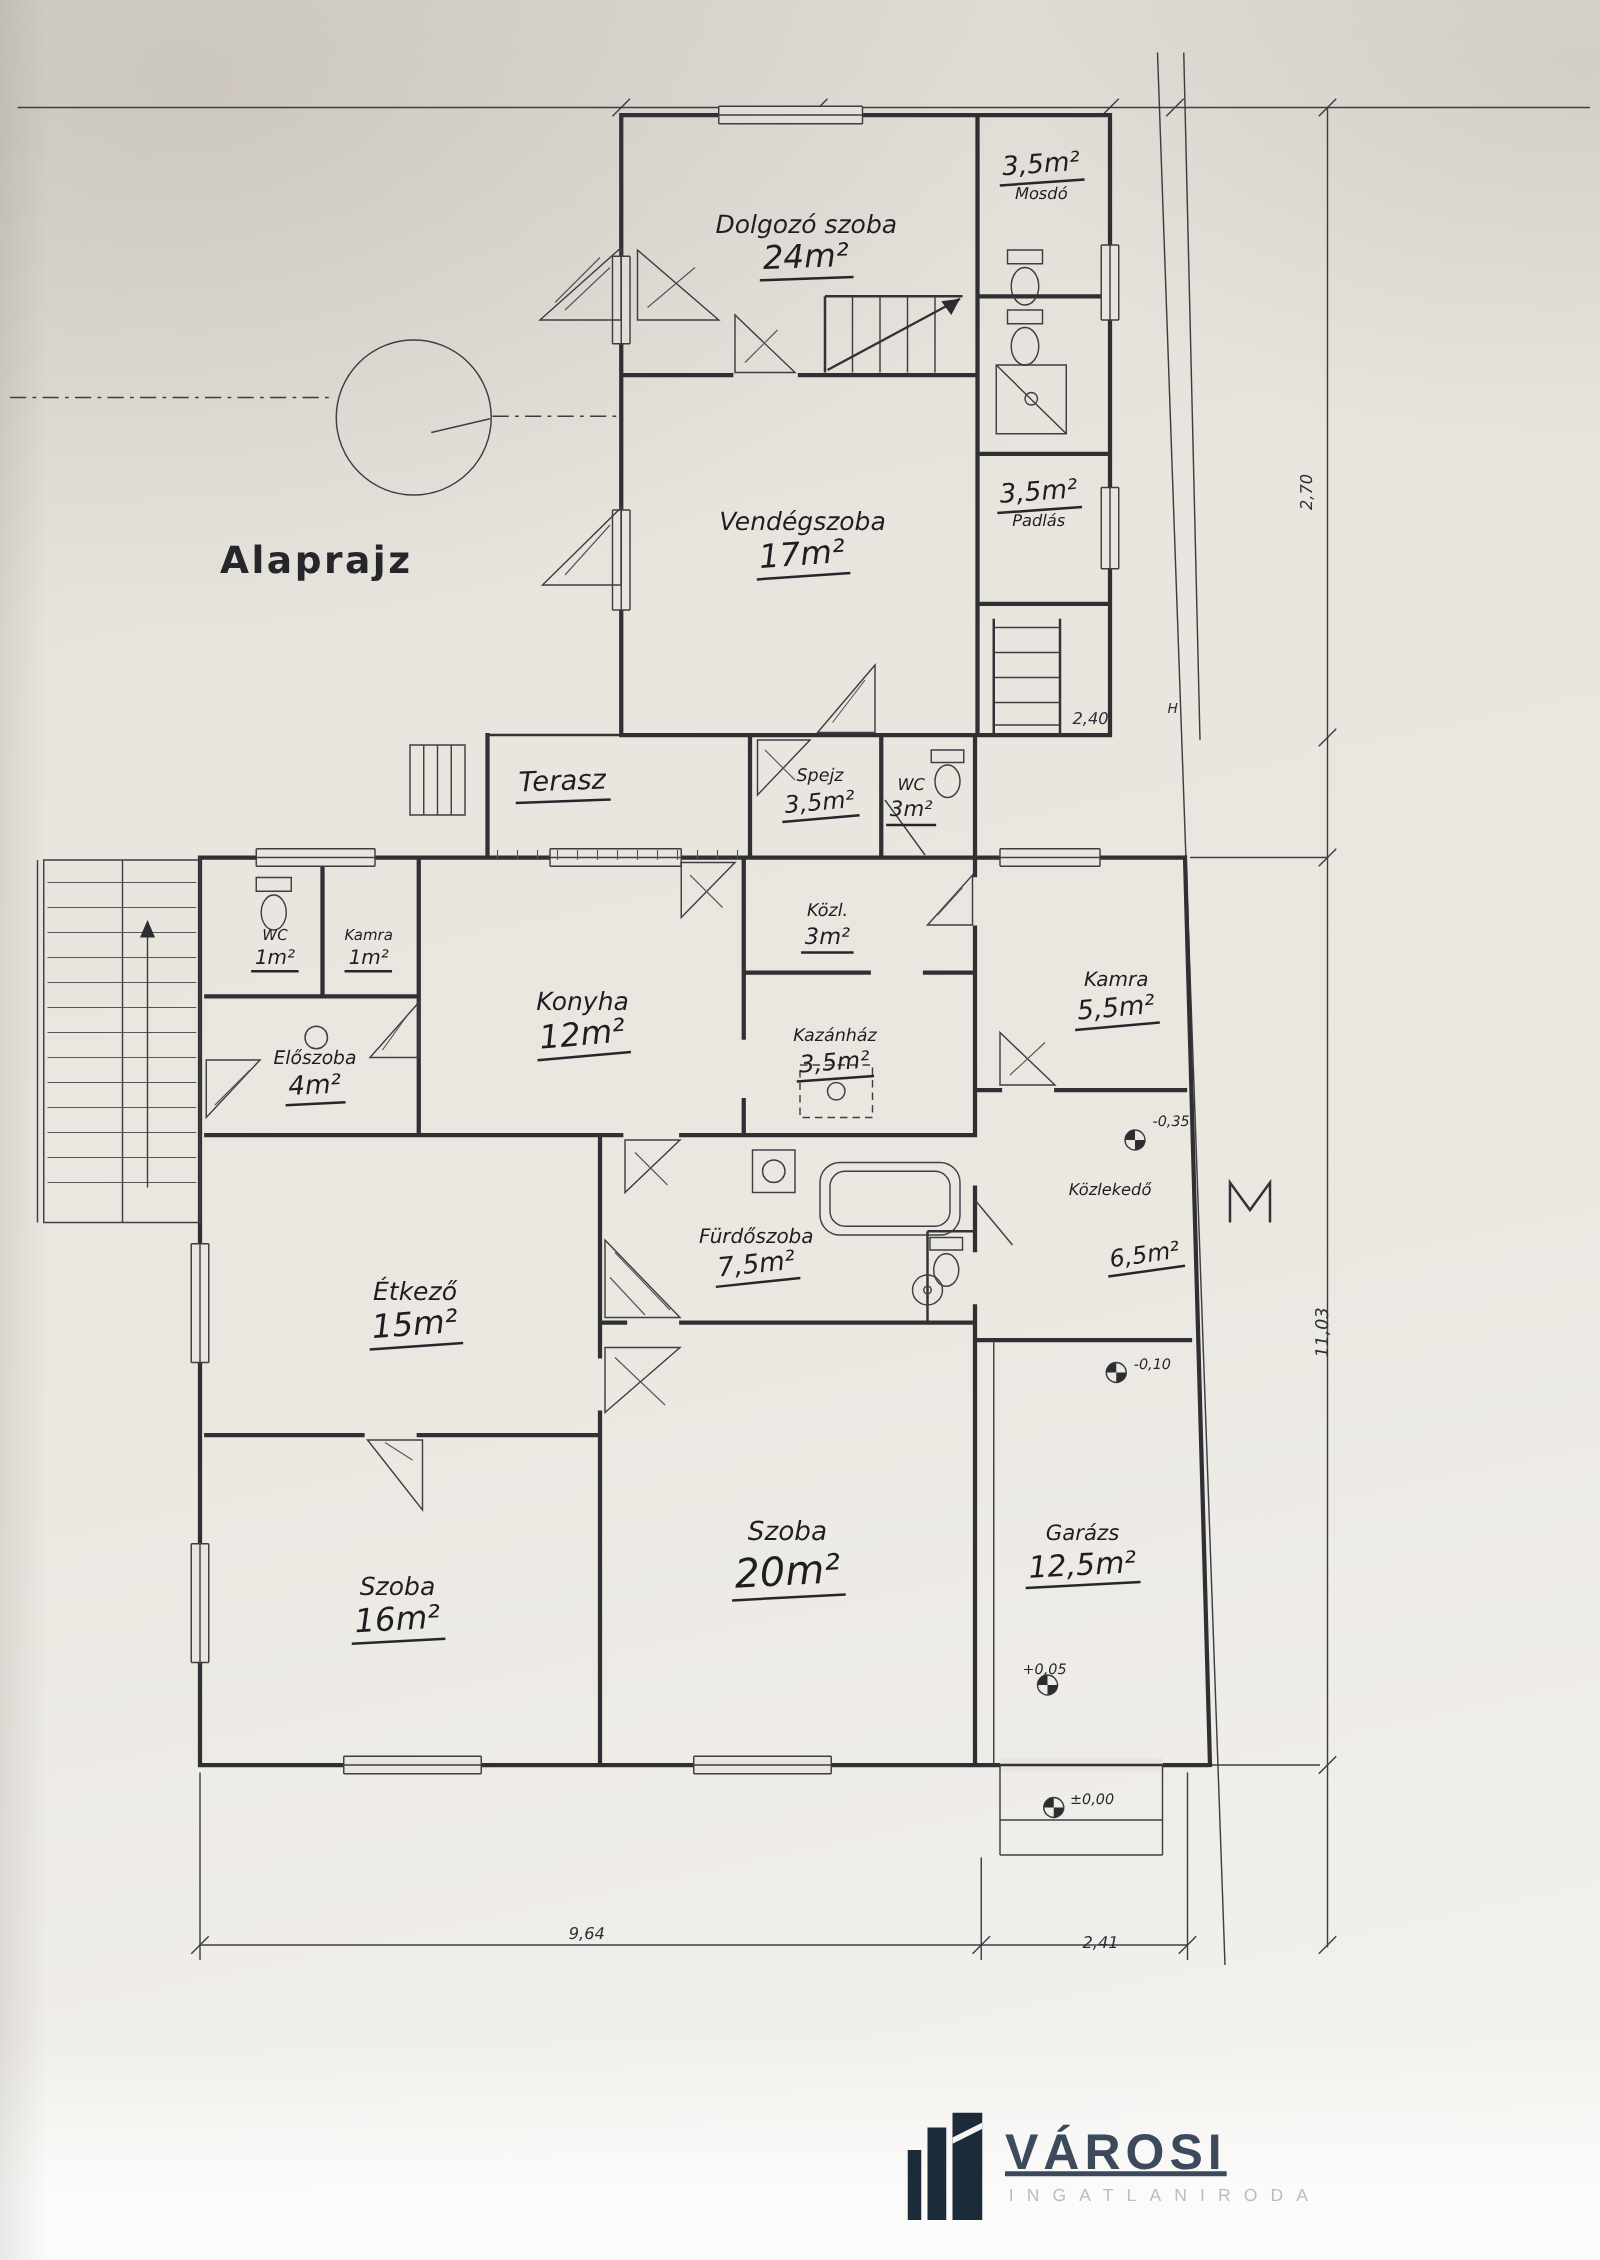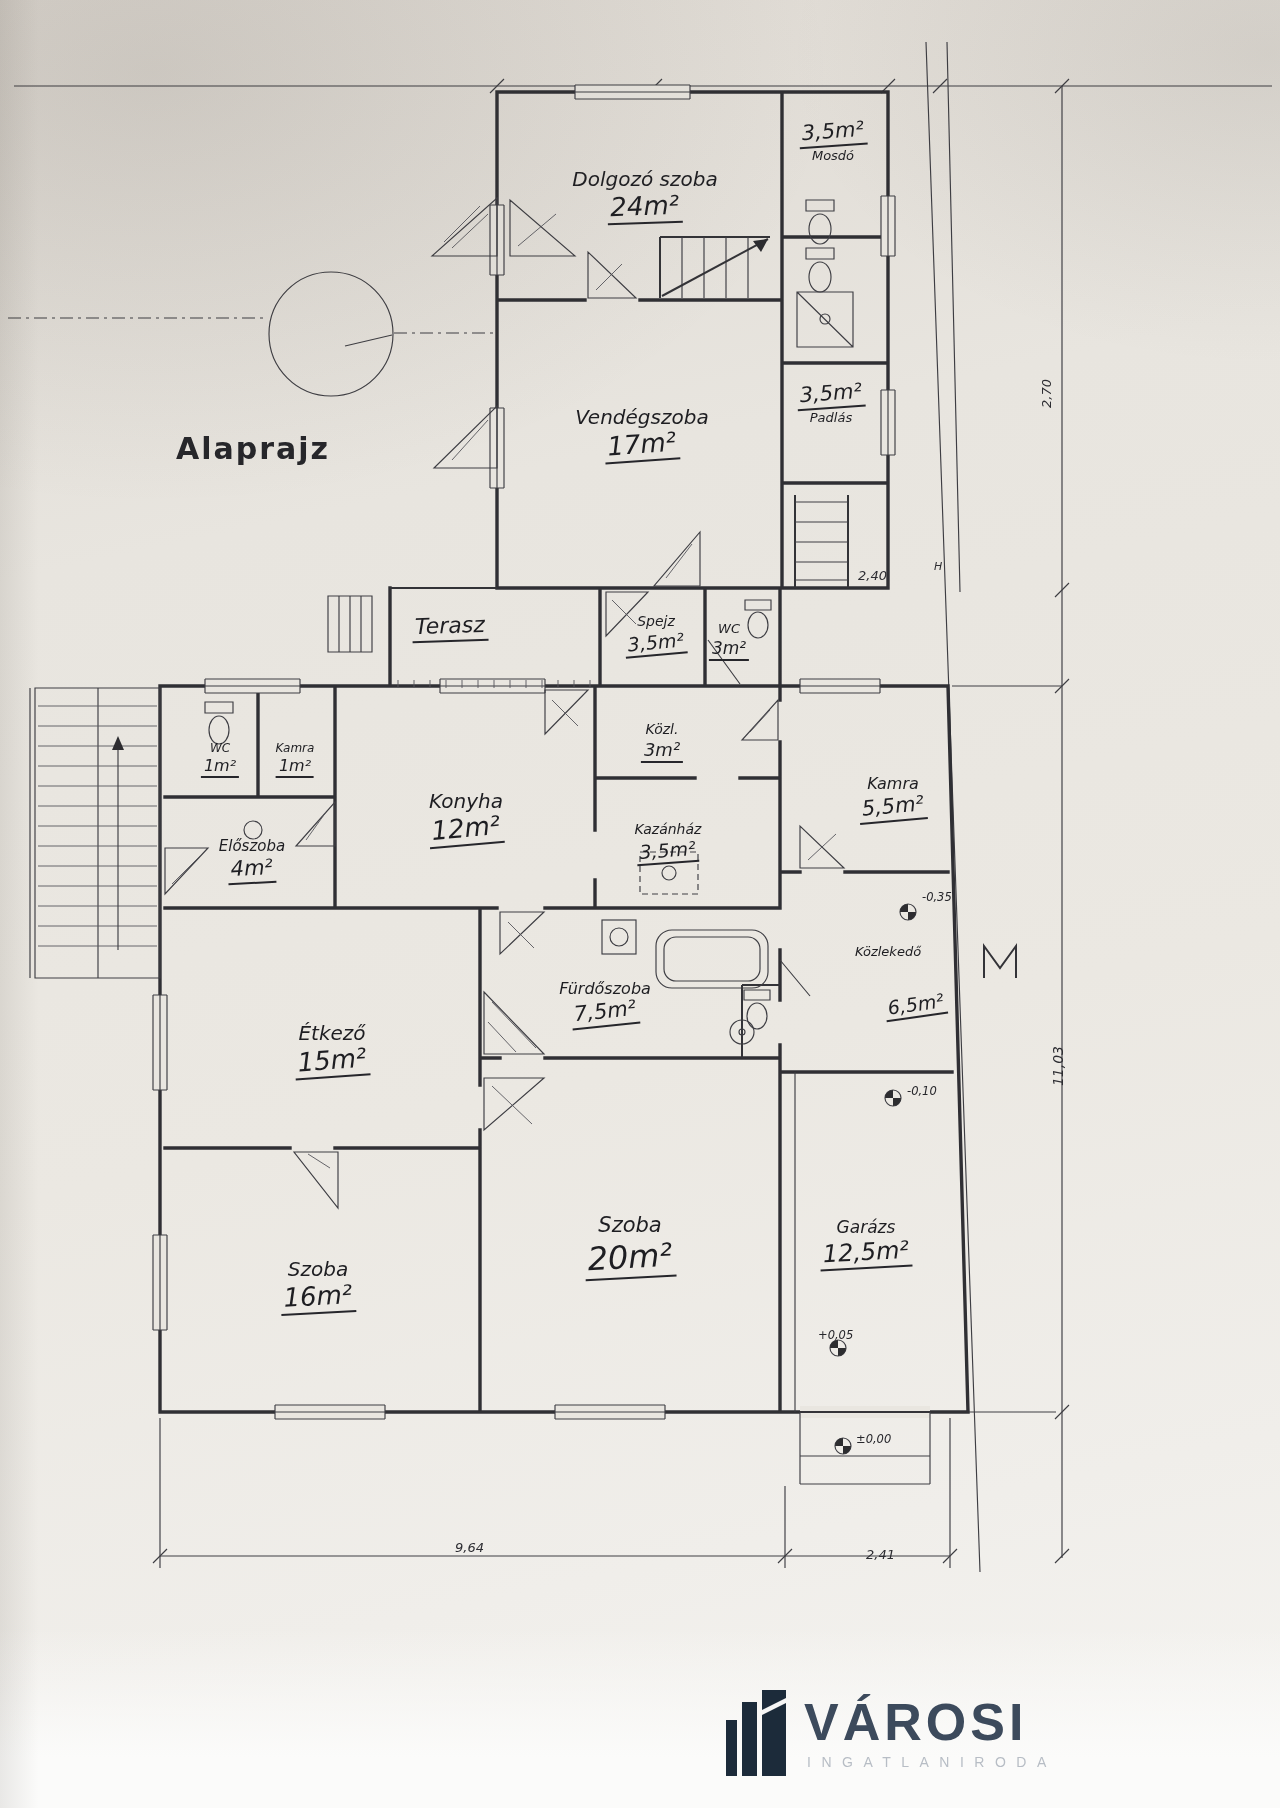--- a/index.html
+++ b/index.html
@@ -32,22 +32,22 @@
   .rev{flex-direction:column-reverse;}
   .u{display:inline-block;border-bottom:2px solid #26262b;padding:0 3px 1px;}
   .title{font-style:normal;font-weight:bold;font-size:30px;letter-spacing:2px;color:#26262a;}
   .dim{position:absolute;z-index:4;font-size:13px;color:#2d2d32;font-style:italic;white-space:nowrap;}
   .lvl{position:absolute;z-index:4;font-size:11.5px;color:#26262b;font-style:italic;white-space:nowrap;}
   .s12{font-size:12px}.s13{font-size:13px}.s14{font-size:14px}.s15{font-size:15px}
   .s16{font-size:16px}.s17{font-size:17px}.s18{font-size:18px}.s19{font-size:19px}
   .s20{font-size:20px}.s21{font-size:21px}.s22{font-size:22px}.s24{font-size:24px}
   .s26{font-size:26px}.s32{font-size:32px}
   .logo{position:absolute;left:726px;top:1690px;z-index:7;display:flex;align-items:center;gap:18px;}
-  .brand{font-family:"Liberation Sans","DejaVu Sans",sans-serif;font-weight:700;font-size:52px;
-         letter-spacing:4px;color:#3c4a5c;line-height:1;}
+  .brand{font-family:"Liberation Sans","DejaVu Sans",sans-serif;font-weight:700;font-size:40px;
+         letter-spacing:4px;color:#3c4a5c;line-height:1;text-decoration:underline;}
   .tagline{font-family:"Liberation Sans","DejaVu Sans",sans-serif;font-size:14px;letter-spacing:10.5px;
          color:#b7bdc5;margin-top:6px;padding-left:3px;}
 </style>
 </head>
 <body>
 
 <div class="page">
 
   <svg class="lines" width="1280" height="1808" viewBox="0 0 1280 1808">
 

